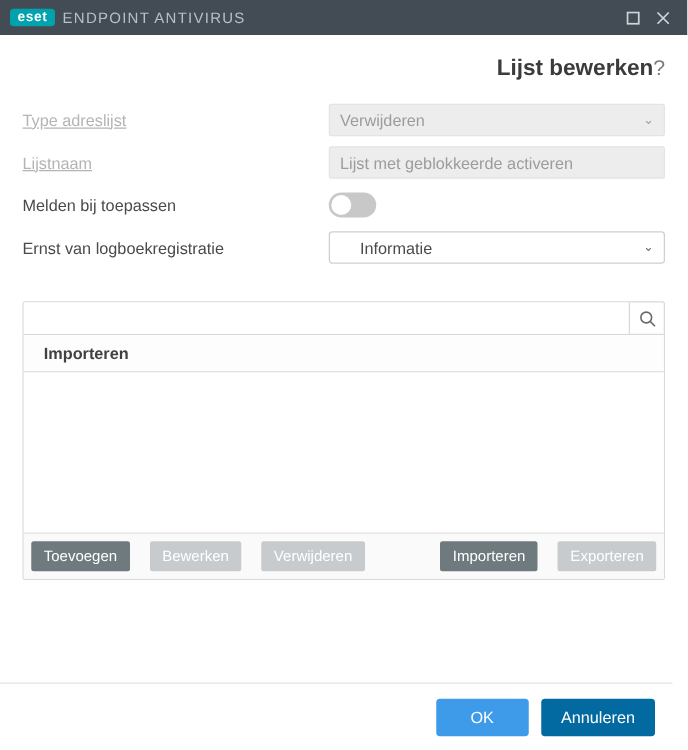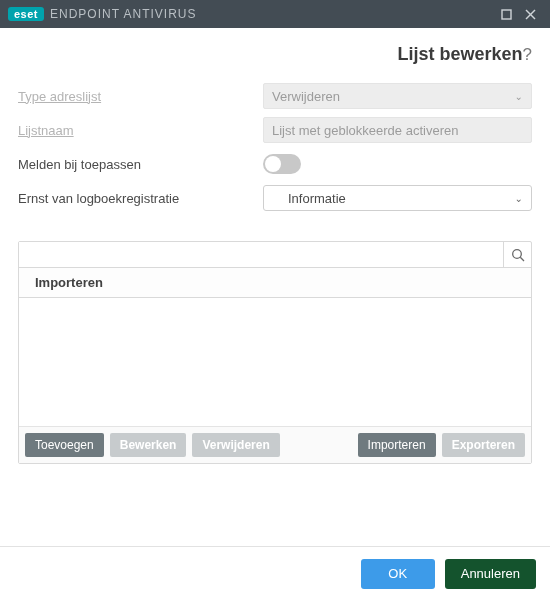--- a/index.html
+++ b/index.html
@@ -180,65 +180,65 @@
     border-bottom: 1px solid #d9d9d9;
     font-size: 13px;
     background: #fdfdfd;
   }
   .list-body {
     height: 128px;
     background: #fff;
   }
   .action-bar {
     display: flex;
-    gap: 6px;
+    gap: 16px;
     padding: 6px;
     border-top: 1px solid #e4e4e4;
     background: #fafafa;
   }
   .action-spacer { flex: 1; }
   .btn-sm {
     height: 24px;
     padding: 0 10px;
     font-size: 12px;
     border: none;
     border-radius: 2px;
     cursor: pointer;
     color: #fff;
     display: flex;
     align-items: center;
   }
   .btn-sm.enabled { background: #6f7a7f; }
-  .btn-sm.disabled { background: #c7cbcd; cursor: default; font-weight: bold; }
+  .btn-sm.disabled { background: #c7cbcd; cursor: default; }
   .footer {
     position: absolute;
     bottom: 0;
     left: 0;
-    right: 0;
+    right: 12px;
     height: 54px;
     border-top: 1px solid #e2e2e2;
     display: flex;
     align-items: center;
     justify-content: flex-end;
     gap: 10px;
     padding: 0 14px;
     background: #fff;
   }
   .btn {
     height: 30px;
     min-width: 74px;
     padding: 0 16px;
     border: none;
     border-radius: 3px;
     font-size: 13px;
     cursor: pointer;
     color: #fff;
   }
   .btn.primary { background: #3d9be9; }
-  .btn.secondary { background: #14532d; }
+  .btn.secondary { background: #0369a1; }
 </style>
 </head>
 <body>
 
 <div class="titlebar">
   <span class="brand-badge">eset</span>
   <span class="brand-text">ENDPOINT ANTIVIRUS</span>
   <div class="titlebar-spacer"></div>
   <div class="titlebar-btn">
     <svg width="11" height="11" viewBox="0 0 11 11" fill="none" stroke-width="1.4">

